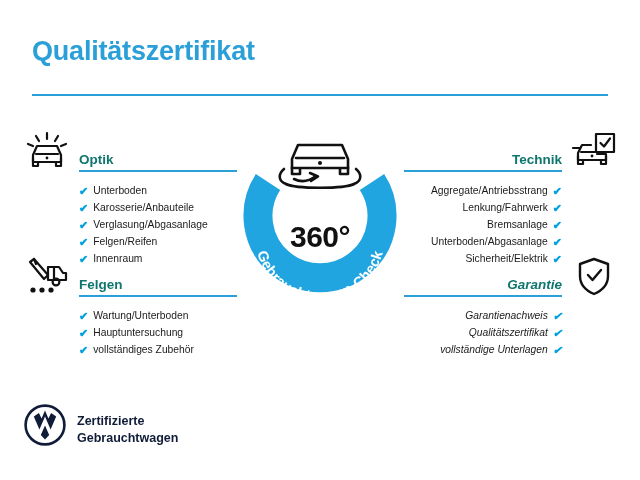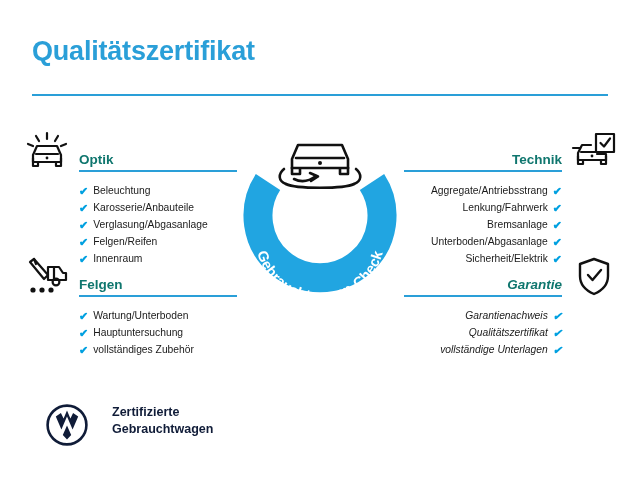--- a/index.html
+++ b/index.html
@@ -131,25 +131,25 @@
     text-align: center;
     font-size: 30px;
     font-weight: bold;
     color: #111111;
     letter-spacing: -0.5px;
   }
 
   
   .footer {
     position: absolute;
-    left: 46px;
+    left: 24px;
     top: 404px;
     display: flex;
-    align-items: flex-start;
-    gap: 24px;
+    align-items: flex-end;
+    gap: 11px;
   }
   .vw-mark { width: 42px; height: 42px; flex: 0 0 auto; }
   .vw-mark svg { display: block; width: 100%; height: 100%; }
   .vw-text {
     font-size: 12.5px;
     font-weight: bold;
     line-height: 1.32;
     color: #101c38;
     white-space: pre-line;
   }
@@ -175,21 +175,21 @@
         <path d="M12 23 L34 23"></path>
         <circle cx="23" cy="27" r="1.4" fill="#111" stroke="none"></circle>
       </svg>
     </div>
     <div class="sec-title">Optik</div>
     <div class="sec-rule"></div>
   </div>
   <ul class="check-list">
     <li>
         <span class="chk">✔</span>
-        <span>Beleuchtung</span>
+        <span>Unterboden</span>
       </li>
     <li>
         <span class="chk">✔</span>
         <span>Karosserie/Anbauteile</span>
       </li>
     <li>
         <span class="chk">✔</span>
         <span>Verglasung/Abgasanlage</span>
       </li>
     <li>
@@ -326,20 +326,21 @@
       <path d="M54 44 L110 44"></path>
       <path d="M58 34 L106 34"></path>
       <circle cx="82" cy="39" r="2" fill="#111" stroke="none"></circle>
       <path d="M46 45 C40 50 40 57 48 60"></path>
       <path d="M118 45 C124 50 124 57 116 60"></path>
       <path d="M48 60 C58 65 106 65 116 60"></path>
       <path d="M78 52 C70 58 62 58 56 55"></path>
       <path d="M72 49 L80 52.5 L73 57"></path>
     </g>
   </svg>
+  <div class="badge-deg">360°</div>
 </div>
 
 <div class="footer">
   <div class="vw-mark">
     <svg viewBox="0 0 42 42">
       <circle cx="21" cy="21" r="19.4" fill="none" stroke="#101c38" stroke-width="2.6"></circle>
       <path d="M21 6.6 L24.4 14.6 L27.1 8.9 L32.2 12.6 L26.6 25.6 L23.9 19.2 L21 12.4 L18.1 19.2 L15.4 25.6 L9.8 12.6 L14.9 8.9 L17.6 14.6 Z
                M21 21.4 L25.2 31.1 L21 35.4 L16.8 31.1 Z" fill="#101c38"></path>
     </svg>
   </div>

